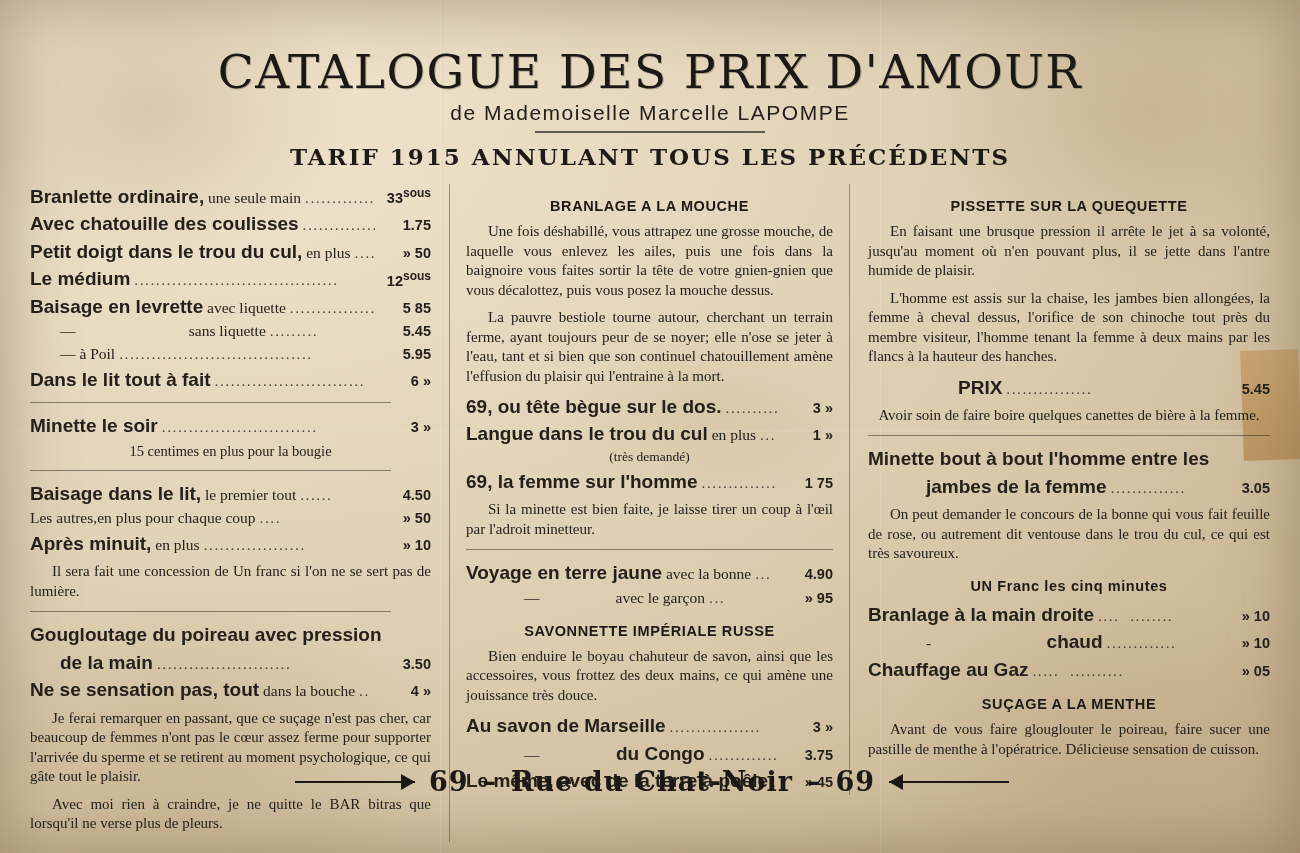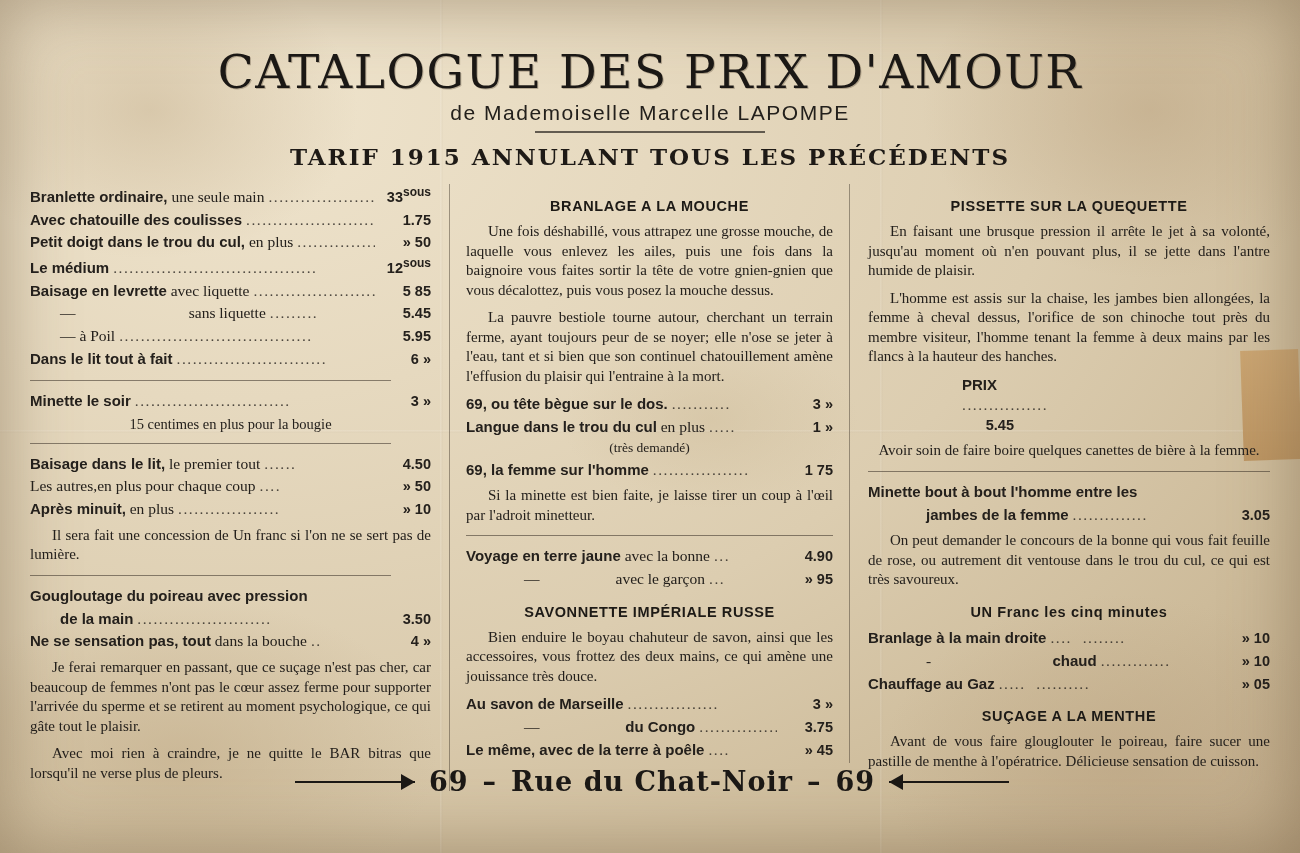--- a/index.html
+++ b/index.html
@@ -85,21 +85,21 @@
   }
 
   .line{
     display:flex;align-items:baseline;
     font-size:15.5px;
     line-height:1.34;
     margin:0 0 2px 0;
     white-space:nowrap;
   }
   .lbl{font-family:"Liberation Serif", serif;}
-  .lbl b{font-family:"Liberation Sans", sans-serif;font-weight:bold;font-size:15px;}
+  .lbl b{font-family:"Liberation Sans", sans-serif;font-weight:bold;font-size:19px;}
   .dots{flex:1;overflow:hidden;white-space:nowrap;letter-spacing:1.5px;margin:0 4px;opacity:.8;}
   .price{font-family:"Liberation Sans", sans-serif;font-weight:bold;font-size:14.5px;min-width:52px;text-align:right;}
   .sup{font-size:12px;vertical-align:super;}
 
   .indent{padding-left:30px;}
   .indent2{padding-left:58px;}
 
   p.para{
     font-size:15px;line-height:1.3;margin:6px 0 8px 0;text-align:justify;
     text-indent:22px;
@@ -302,21 +302,21 @@
           <span class="dots">....</span>
           <span class="price">» 45</span>
         </div>
       </div>
 
       <div class="col col3">
         <div class="sect-head">PISSETTE SUR LA QUEQUETTE</div>
         <p class="para">En faisant une brusque pression il arrête le jet à sa volonté, jusqu'au moment où n'en pouvant plus, il se jette dans l'antre humide de plaisir.</p>
         <p class="para">L'homme est assis sur la chaise, les jambes bien allongées, la femme à cheval dessus, l'orifice de son chinoche tout près du membre visiteur, l'homme tenant la femme à deux mains par les flancs à la hauteur des hanches.</p>
 
-        <div class="line" style="padding-left:90px;flex-direction:column;">
+        <div class="line" style="padding-left:90px;">
           <span class="lbl"><b>PRIX</b></span>
           <span class="dots">................</span>
           <span class="price">5.45</span>
         </div>
         <p class="para noind" style="text-align:center;">Avoir soin de faire boire quelques canettes de bière à la femme.</p>
 
         <div class="hr full"></div>
 
         <div class="line">
           <span class="lbl"><b>Minette bout à bout  l'homme entre les</b></span>

